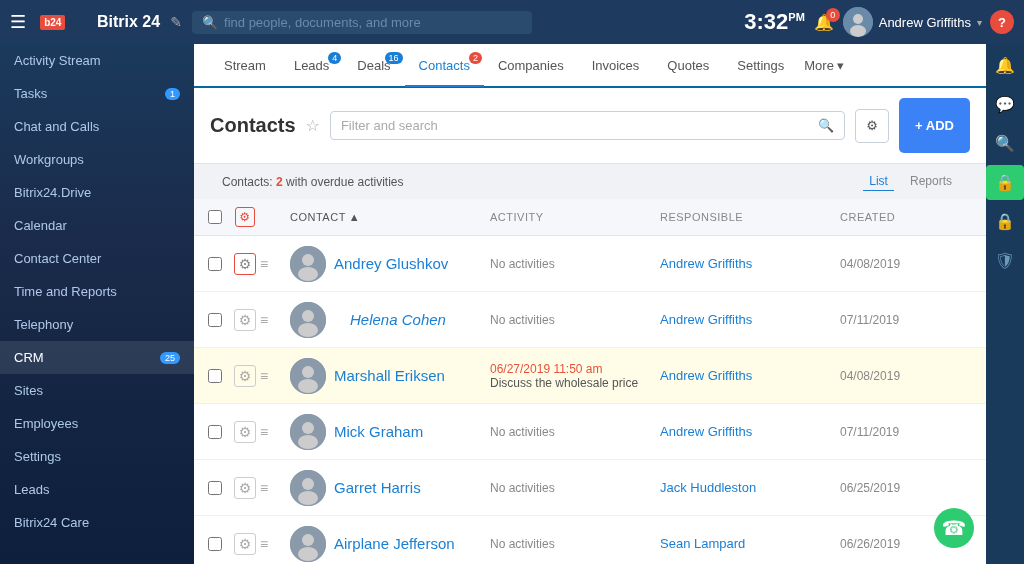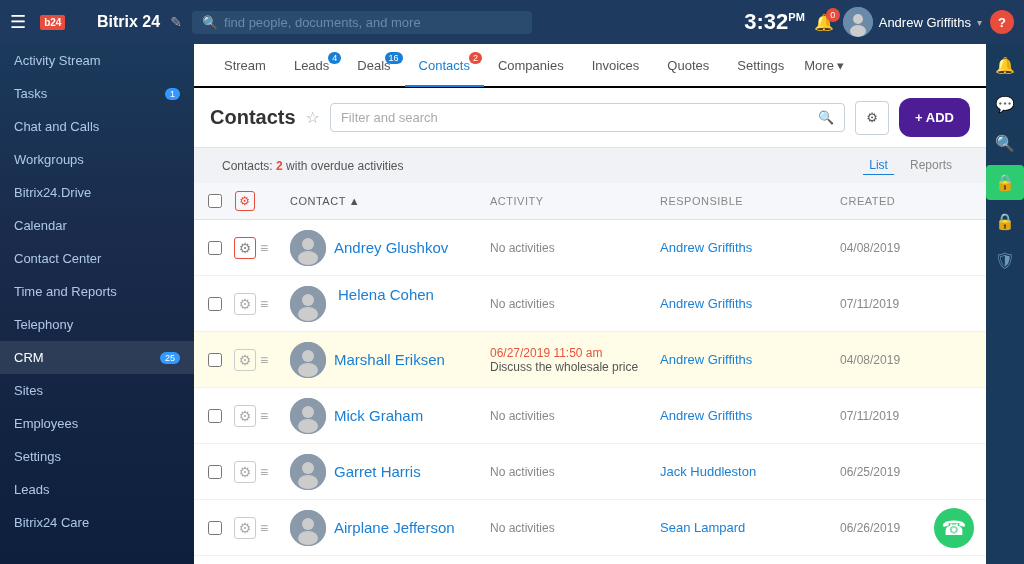--- a/index.html
+++ b/index.html
@@ -34,37 +34,37 @@
     
     .sidebar-item { display: flex; align-items: center; padding: 9px 14px; color: #b0c8e8; font-size: 13px; cursor: pointer; position: relative; }
     .sidebar-item.active { color: #fff; background: rgba(255,255,255,0.1); }
     .sidebar-item .badge { background: #3399ff; color: white; font-size: 9px; border-radius: 8px; padding: 1px 5px; margin-left: auto; }
 
     
     .right-bar { width: 38px; background: #1a3a5c; display: flex; flex-direction: column; align-items: center; padding-top: 4px; gap: 4px; flex-shrink: 0; }
     .right-bar-icon { color: #6a9aba; font-size: 16px; padding: 8px 0; cursor: pointer; position: relative; width: 100%; display: flex; justify-content: center; }
 
     
-    .crm-tabs { background: white; padding: 0 16px; display: flex; align-items: center; border-bottom: 2px solid #000000; height: 44px; flex-shrink: 0; }
+    .crm-tabs { background: white; padding: 0 16px; display: flex; align-items: center; border-bottom: 2px solid #0369a1; height: 44px; flex-shrink: 0; }
     .tab { padding: 12px 14px; font-size: 13px; color: #555; cursor: pointer; position: relative; white-space: nowrap; }
     .tab.active { color: #1a7fd4; border-bottom: 2px solid #1a7fd4; margin-bottom: -2px; }
     .tab .tab-badge { background: #e74c3c; color: white; font-size: 9px; border-radius: 8px; padding: 1px 4px; position: absolute; top: 6px; right: 2px; }
     .tab .tab-badge.blue { background: #1a7fd4; }
     .tab-more { color: #555; cursor: pointer; margin-left: 6px; display: flex; align-items: center; gap: 3px; }
 
     
     .content-header { background: white; padding: 10px 16px; display: flex; align-items: center; gap: 10px; border-bottom: 1px solid #e0e4ea; flex-shrink: 0; }
     .page-title-text { font-size: 20px; font-weight: bold; color: #333; }
     .star-icon { color: #aaa; font-size: 16px; cursor: pointer; }
     .filter-search { flex: 1; border: 1px solid #c8d0da; border-radius: 4px; padding: 6px 10px; font-size: 13px; color: #555; display: flex; align-items: center; gap: 6px; background: white; }
     .filter-search input { border: none; outline: none; flex: 1; font-size: 13px; color: #555; }
     .filter-search input::placeholder { color: #aaa; }
     .filter-search .fs-icon { color: #aaa; }
     .gear-btn { background: white; border: 1px solid #c8d0da; border-radius: 4px; width: 34px; height: 34px; display: flex; align-items: center; justify-content: center; cursor: pointer; color: #555; }
-    .add-btn { background: #4c1d95; color: white; border: none; border-radius: 12px; padding: 12px 16px; font-size: 13px; font-weight: bold; cursor: pointer; display: flex; align-items: center; gap: 6px; }
+    .add-btn { background: #3b82f6; color: white; border: none; border-radius: 5px; padding: 20px 16px; font-size: 13px; font-weight: bold; cursor: pointer; display: flex; align-items: center; gap: 6px; }
 
     
     .sub-header { padding: 8px 28px; display: flex; align-items: center; justify-content: space-between; flex-shrink: 0; }
     .sub-header-left { font-size: 12px; color: #555; }
     .sub-header-right { display: flex; gap: 10px; }
     .view-btn { font-size: 12px; color: #888; cursor: pointer; padding: 2px 6px; }
     .view-btn.active { color: #1a7fd4; border-bottom: 1px solid #1a7fd4; }
 
     
     .contacts-table { flex: 1; overflow-y: auto; background: white; margin: 0; }
@@ -291,21 +291,21 @@
             <div class="table-row">
       <div class="checkbox-cell">
         <input type="checkbox" style="">
       </div>
       <div class="gear-cell">
         <span class="row-gear" style="border-color:#ccc;color:#aaa;">⚙</span>
       </div>
       <div>
         <span class="row-lines">≡</span>
       </div>
-      <div style="display:flex;gap:12px;">
+      <div style="display:flex;align-items:center;gap:24px;font-style:italic;">
         <div class="contact-avatar">
           <svg viewBox="0 0 36 36" xmlns="http://www.w3.org/2000/svg">
             <circle cx="18" cy="18" r="18" fill="#8a9aaa"></circle>
             <circle cx="18" cy="14" r="6" fill="#ccc"></circle>
             <ellipse cx="18" cy="28" rx="10" ry="7" fill="#ccc"></ellipse>
           </svg>
         </div>
         <span class="contact-name">Helena Cohen</span>
       </div>
       <div><span class="activity-cell">No activities</span></div>

